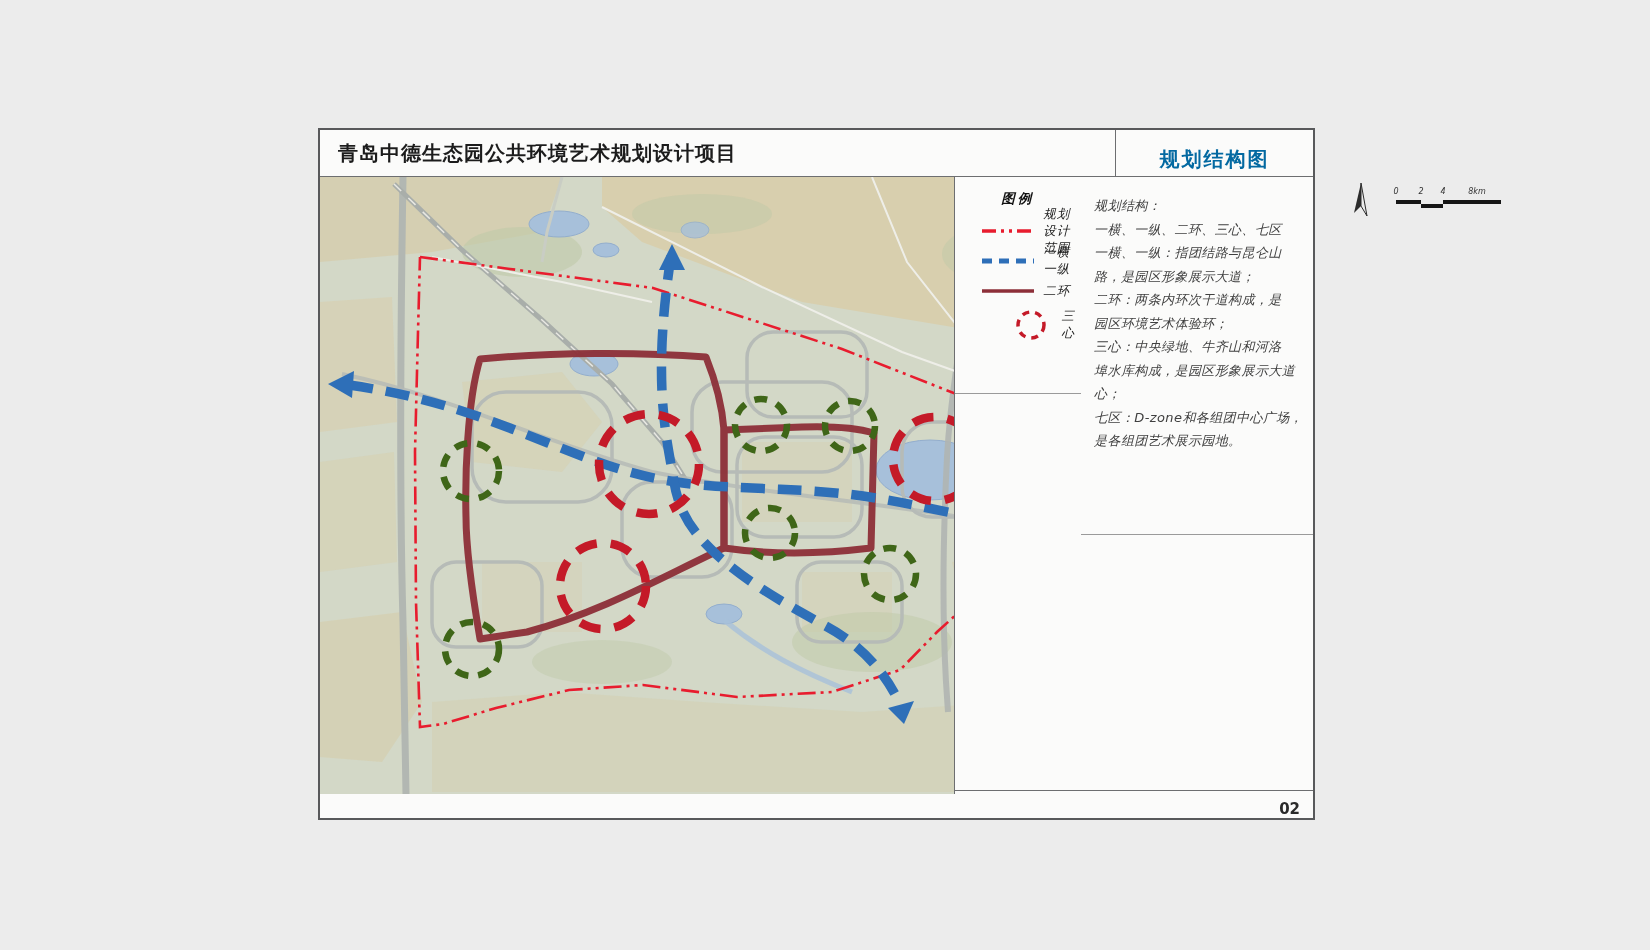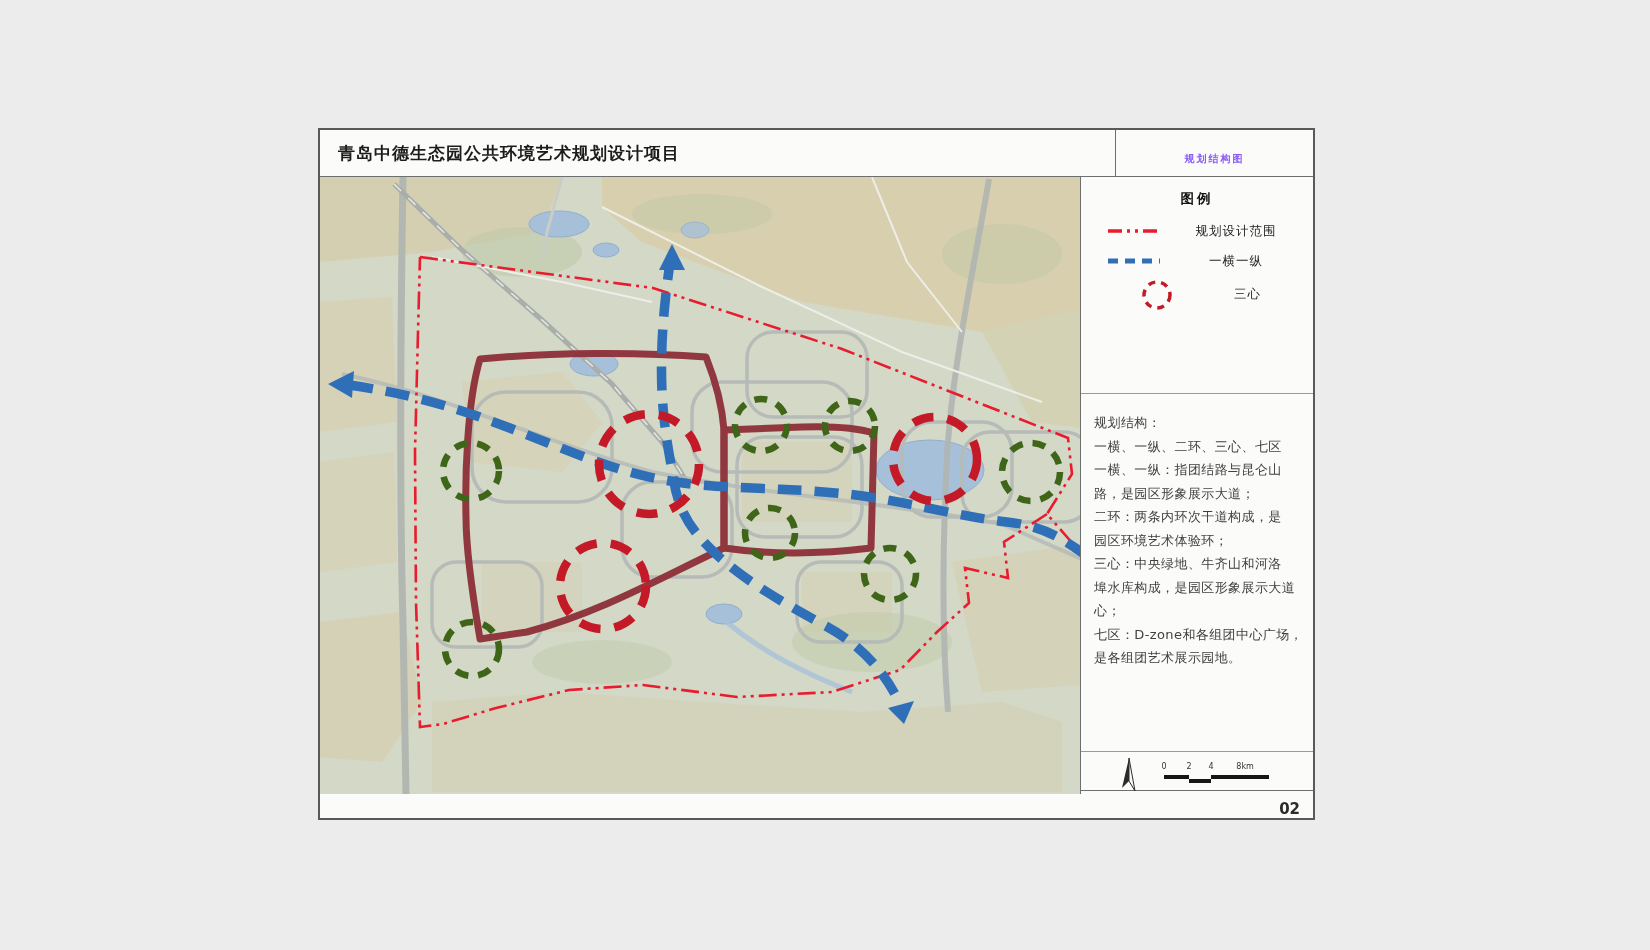--- a/index.html
+++ b/index.html
@@ -15,30 +15,30 @@
     position: absolute; left: 318px; top: 128px;
     width: 997px; height: 692px;
     background: #fbfbfa;
     border: 2px solid #58595b;
     display: flex; flex-direction: column;
   }
   .header-row { height: 47px; display: flex; border-bottom: 1px solid #6d6e70; flex: 0 0 auto; }
   .header-left {
     width: 796px; border-right: 1px solid #6d6e70;
     display: flex; align-items: center; padding-left: 18px;
-    font-size: 17px; font-weight: bold; letter-spacing: 1px; color: #1c1c1c;
+    font-size: 20px; font-weight: bold; letter-spacing: 1px; color: #1c1c1c;
   }
   .header-right {
     flex: 1; display: flex; align-items: center; justify-content: center;
-    font-size: 10px; font-weight: bold; letter-spacing: 2px; color: #8b5cf6; margin-top: 12px;
+    font-size: 20px; font-weight: bold; letter-spacing: 2px; color: #0369a1; margin-top: 12px;
   }
   .body-row { flex: 1; display: flex; min-height: 0; }
   .map-area { width: 796px; height: 617px; border-right: 1px solid #6d6e70; position: relative; overflow: hidden; }
   .map-area svg { display: block; }
-  .right-panel { flex: 1; display: flex; flex-direction: column; background: #fbfbfa; }
+  .right-panel { flex: 1; display: flex; background: #fbfbfa; font-style: italic; }
   .legend-box { height: 217px; border-bottom: 1px solid #9a9a9a; padding-top: 13px; }
   .legend-title { text-align: center; font-weight: bold; font-size: 13.5px; letter-spacing: 3px; color: #111; }
   .legend-items { margin-top: 8px; }
   .legend-row { display: flex; align-items: center; height: 30px; padding: 0 6px 0 22px; }
   .legend-row.tall { height: 37px; padding-left: 45px; }
   .legend-swatch { width: 62px; flex: 0 0 auto; display: flex; align-items: center; justify-content: center; }
   .legend-label { flex: 1; text-align: center; font-size: 12.5px; color: #1d1d1d; letter-spacing: 1px; }
   .notes-box { height: 358px; border-bottom: 1px solid #9a9a9a; padding: 17px 10px 0 13px; }
   .notes-line { font-size: 13px; line-height: 23.5px; color: #404040; letter-spacing: 0.4px; white-space: nowrap; }
   .scale-box { flex: 1; position: relative; }
@@ -170,20 +170,28 @@
             <span class="legend-label">规划设计范围</span>
           </div>
           <div class="legend-row">
             <span class="legend-swatch">
               <svg width="56" height="10">
                   <line x1="2" y1="5" x2="54" y2="5" stroke-width="5" stroke-dasharray="10 7" stroke="#2e6fb8"></line>
                 </svg>
             </span>
             <span class="legend-label">一横一纵</span>
           </div>
+          <div class="legend-row">
+            <span class="legend-swatch">
+              <svg width="56" height="10">
+                  <line x1="2" y1="5" x2="54" y2="5" stroke-width="3.5" stroke="#8d2f38"></line>
+                </svg>
+            </span>
+            <span class="legend-label">二环</span>
+          </div>
           <div class="legend-row tall">
             <span class="legend-swatch">
               <svg width="34" height="34">
                   <circle cx="17" cy="17" r="13" fill="none" stroke-width="3.5" stroke-dasharray="7 6" stroke="#c41a28"></circle>
                 </svg>
             </span>
             <span class="legend-label">三心</span>
           </div>
         </div>
       </div>

